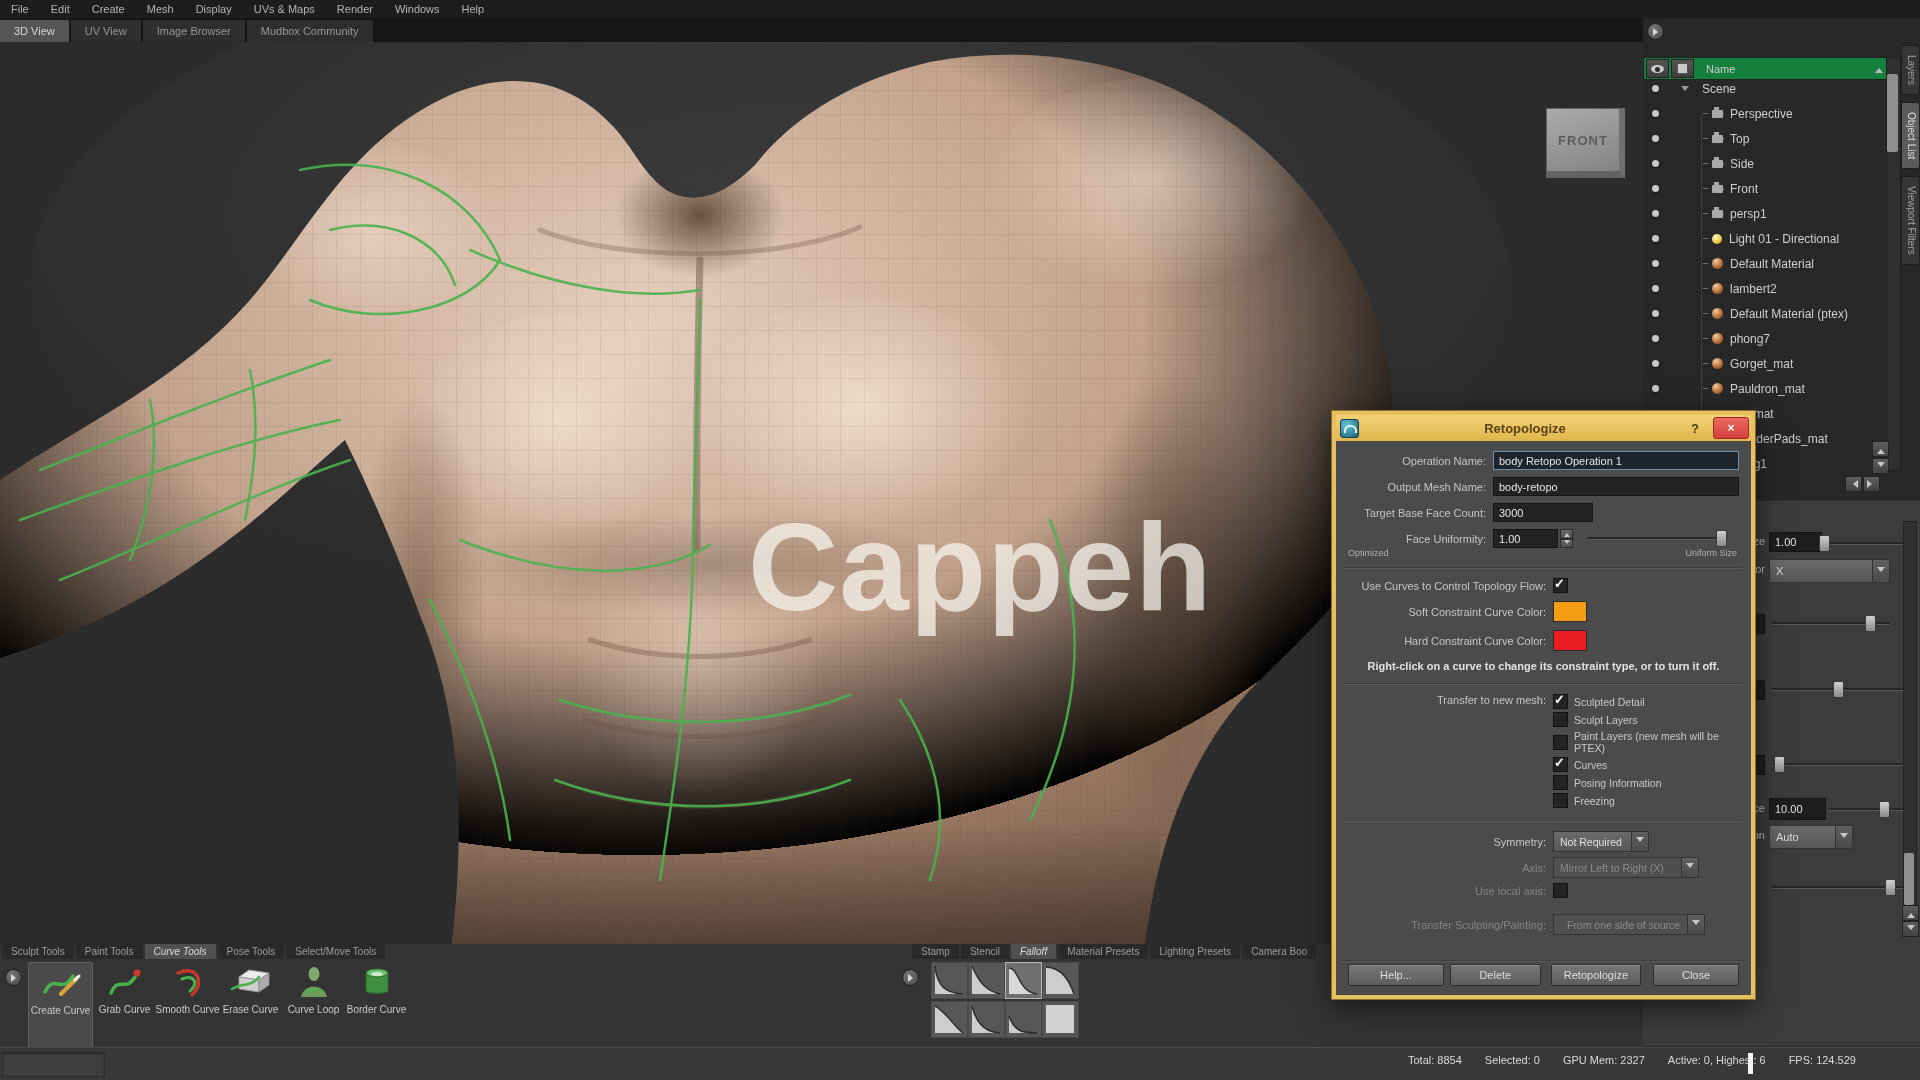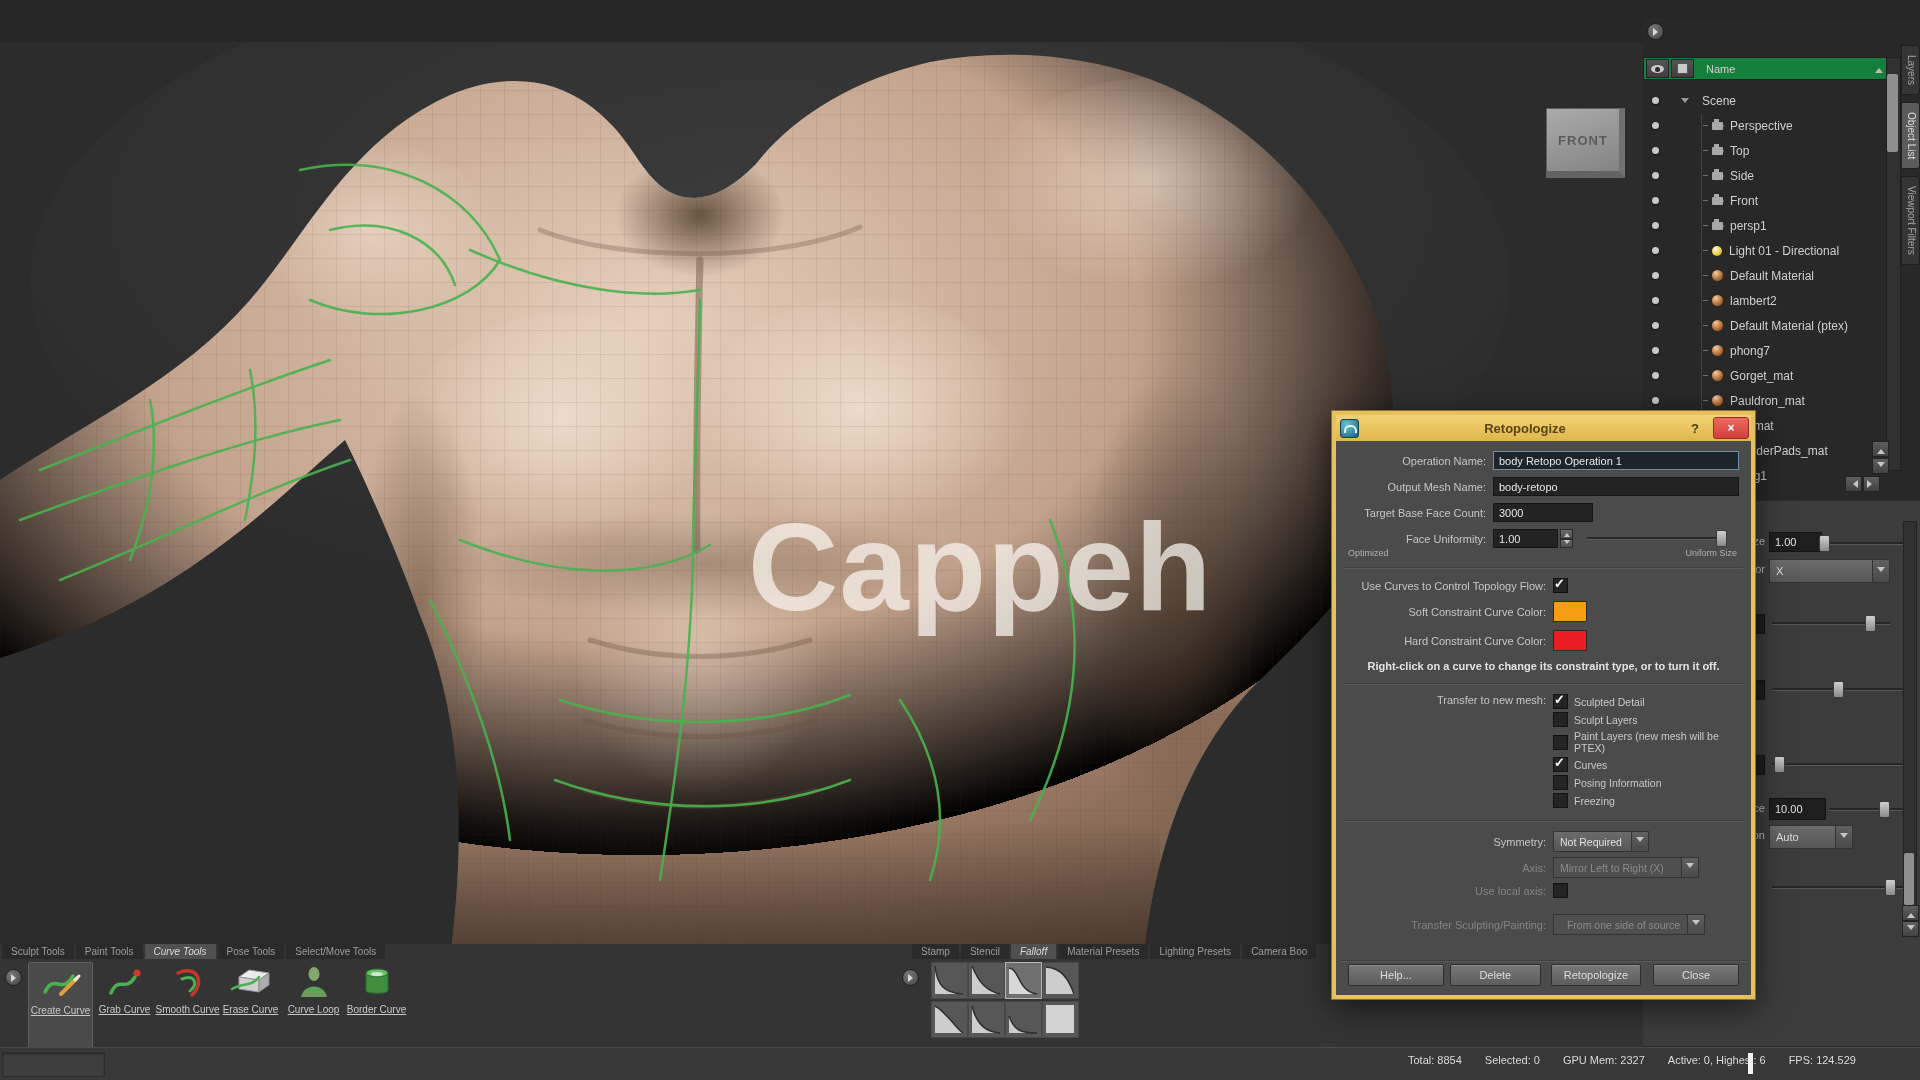--- a/index.html
+++ b/index.html
@@ -29,21 +29,21 @@
             border:1px solid #1d1d1d;position:absolute;}
   .expander::after{content:"";position:absolute;left:5px;top:4px;border:4px solid transparent;border-left:5px solid #d8d8d8;}
   #ol-header{left:0px;top:39px;width:243px;height:21px;background:#15803d;border:1px solid #1f1f1f;display:flex;align-items:center;}
   .hbtn{width:21px;height:17px;background:linear-gradient(#545454,#3f3f3f);border:1px solid #242424;margin-left:2px;
         display:flex;align-items:center;justify-content:center;}
   .eye{width:13px;height:8px;border-radius:50%;background:#c9c9c9;position:relative;}
   .eye::after{content:"";position:absolute;left:4px;top:2px;width:5px;height:5px;border-radius:50%;background:#2b2b2b;}
   .layersq{width:9px;height:9px;background:#c9c9c9;border:1px solid #555;}
   #ol-header .htitle{margin-left:12px;font-size:11px;color:#cfcfcf;flex:1;}
   .sortup{width:0;height:0;border:4px solid transparent;border-bottom:5px solid #bbb;margin-right:4px;}
-  #ol-rows{left:0;top:70px;width:243px;}
+  #ol-rows{left:0;top:58px;width:243px;}
   .orow{height:25px;display:flex;align-items:center;}
   .vdot{width:7px;height:7px;border-radius:50%;background:#c8c8c8;margin-left:9px;flex:none;box-shadow:0 1px 2px rgba(0,0,0,.6);}
   .tw{display:flex;align-items:center;font-size:12px;color:#cfcfcf;white-space:nowrap;}
   .d0{padding-left:22px;} .d1{padding-left:44px;} .fragoff{padding-left:97px;}
   .twisty{width:0;height:0;border:4px solid transparent;border-top:5px solid #9a9a9a;margin-right:6px;margin-top:4px;}
   .twig{width:5px;height:1px;background:#6f6f6f;margin-right:4px;}
   .olabel{margin-left:7px;}
   .ic{flex:none;}
   .cam{width:11px;height:8px;background:#a8a8a8;border-radius:1px;position:relative;}
   .cam::before{content:"";position:absolute;left:2px;top:-3px;width:5px;height:3px;background:#a8a8a8;}
@@ -78,21 +78,21 @@
   .ddarrow{width:16px;height:100%;background:linear-gradient(#606060,#4a4a4a);border-left:1px solid #333;
            display:flex;align-items:center;justify-content:center;}
   .stub{position:absolute;background:#1e1e1e;border:1px solid #141414;}
 
   
   #tray{left:0;top:944px;width:1643px;height:103px;background:#343434;z-index:2;}
   .traytabs{position:absolute;top:0;display:flex;gap:2px;}
   .ttab{height:15px;line-height:15px;padding:0 9px;font-size:10px;background:#2a2a2a;color:#9c9c9c;}
   .ttab.active{background:#505050;color:#dcdcdc;font-style:italic;}
   #tools{position:absolute;left:28px;top:18px;display:flex;}
-  .tool{width:63px;height:82px;display:flex;flex-direction:column;align-items:center;padding-top:3px;text-decoration:underline;}
+  .tool{width:63px;height:82px;display:flex;flex-direction:column;align-items:center;padding-top:3px;}
   .tool.selected{background:#4a4a4a;border:1px solid #616161;border-radius:2px;}
   .tool .tlabel{font-size:10px;color:#c9c9c9;margin-top:5px;white-space:nowrap;}
   #falloffgrid{position:absolute;left:931px;top:18px;display:grid;grid-template-columns:repeat(4,35px);gap:2px;}
   .ftile{width:35px;height:35px;background:#575757;border:1px solid #484848;}
   .ftile.selected{background:#6f6f6f;border:1px solid #b5b5b5;}
 
   
   #statusbar{left:0;top:1047px;width:1920px;height:33px;background:#383838;border-top:1px solid #4a4a4a;z-index:4;}
   #status-left{left:2px;top:4px;width:101px;height:23px;background:#3e3e3e;border:1px solid #2d2d2d;box-shadow:inset 0 1px 2px rgba(0,0,0,.4);}
   #status-text{left:1408px;top:6px;display:flex;gap:23px;font-size:11px;color:#dadada;}
@@ -135,21 +135,38 @@
   .drow.disabled .ddd{background:#4f4f4f;color:#8c8c8c;}
   .dbuttons{display:flex;align-items:center;margin-top:auto;}
   .dbtn{height:20px;padding:0 12px;background:linear-gradient(#787878,#5d5d5d);border:1px solid #2e2e2e;border-radius:2px;
         color:#dedede;font-size:11px;display:flex;align-items:center;box-shadow:inset 0 1px 0 rgba(255,255,255,.18);}
 </style>
 </head>
 <body>
 
 <div id="app">
 
-
+  <div id="menubar" class="abs">
+    <span class="mitem">File</span>
+    <span class="mitem">Edit</span>
+    <span class="mitem">Create</span>
+    <span class="mitem">Mesh</span>
+    <span class="mitem">Display</span>
+    <span class="mitem">UVs &amp; Maps</span>
+    <span class="mitem">Render</span>
+    <span class="mitem">Windows</span>
+    <span class="mitem">Help</span>
+  </div>
+
+  <div id="tabbar" class="abs">
+    <div class="vtab-top active">3D View</div>
+    <div class="vtab-top">UV View</div>
+    <div class="vtab-top">Image Browser</div>
+    <div class="vtab-top">Mudbox Community</div>
+  </div>
 
   <div id="viewport" class="abs">
     <svg width="1643" height="902" viewBox="0 0 1643 902">
       <defs>
         <radialGradient id="bgGlow" cx="50%" cy="40%" r="60%">
           <stop offset="0%" stop-color="#424242"></stop>
             <stop offset="100%" stop-color="#424242" stop-opacity="0"></stop>
         </radialGradient>
         <radialGradient id="skinMain" cx="46%" cy="30%" r="80%">
           <stop offset="0%" stop-color="#e5cfbd"></stop>

